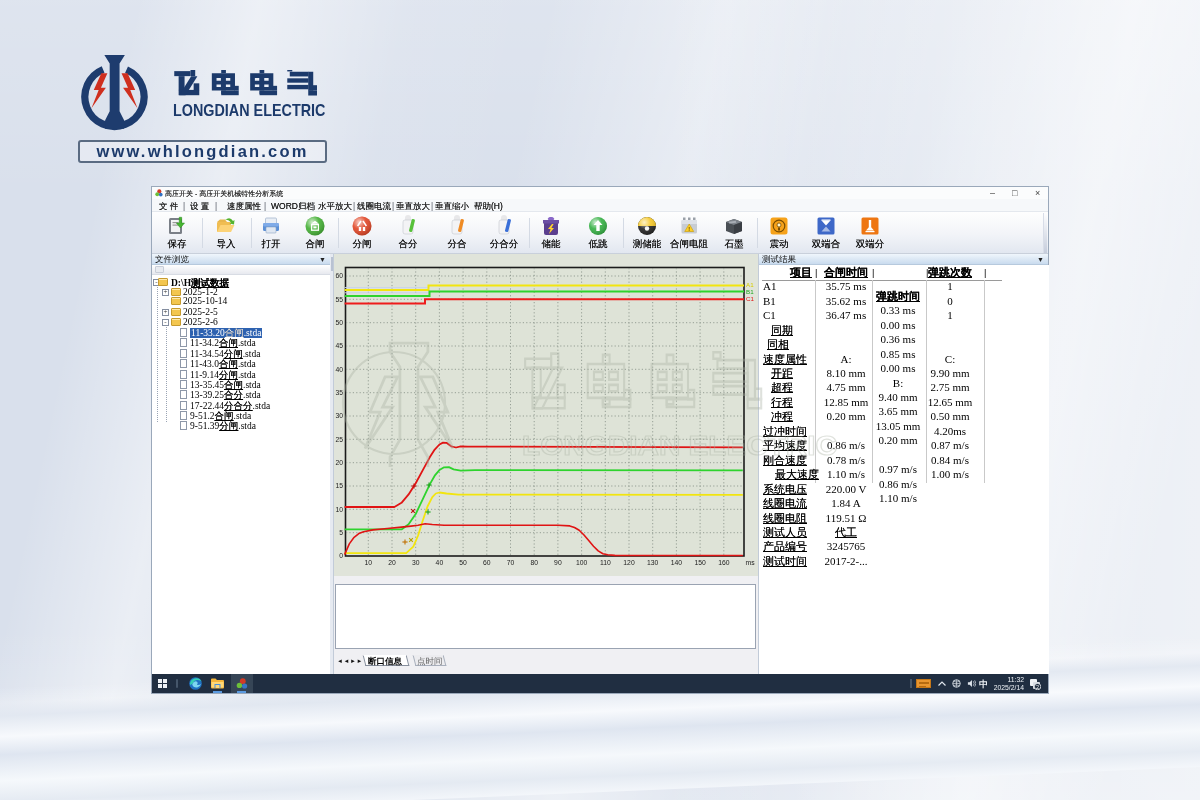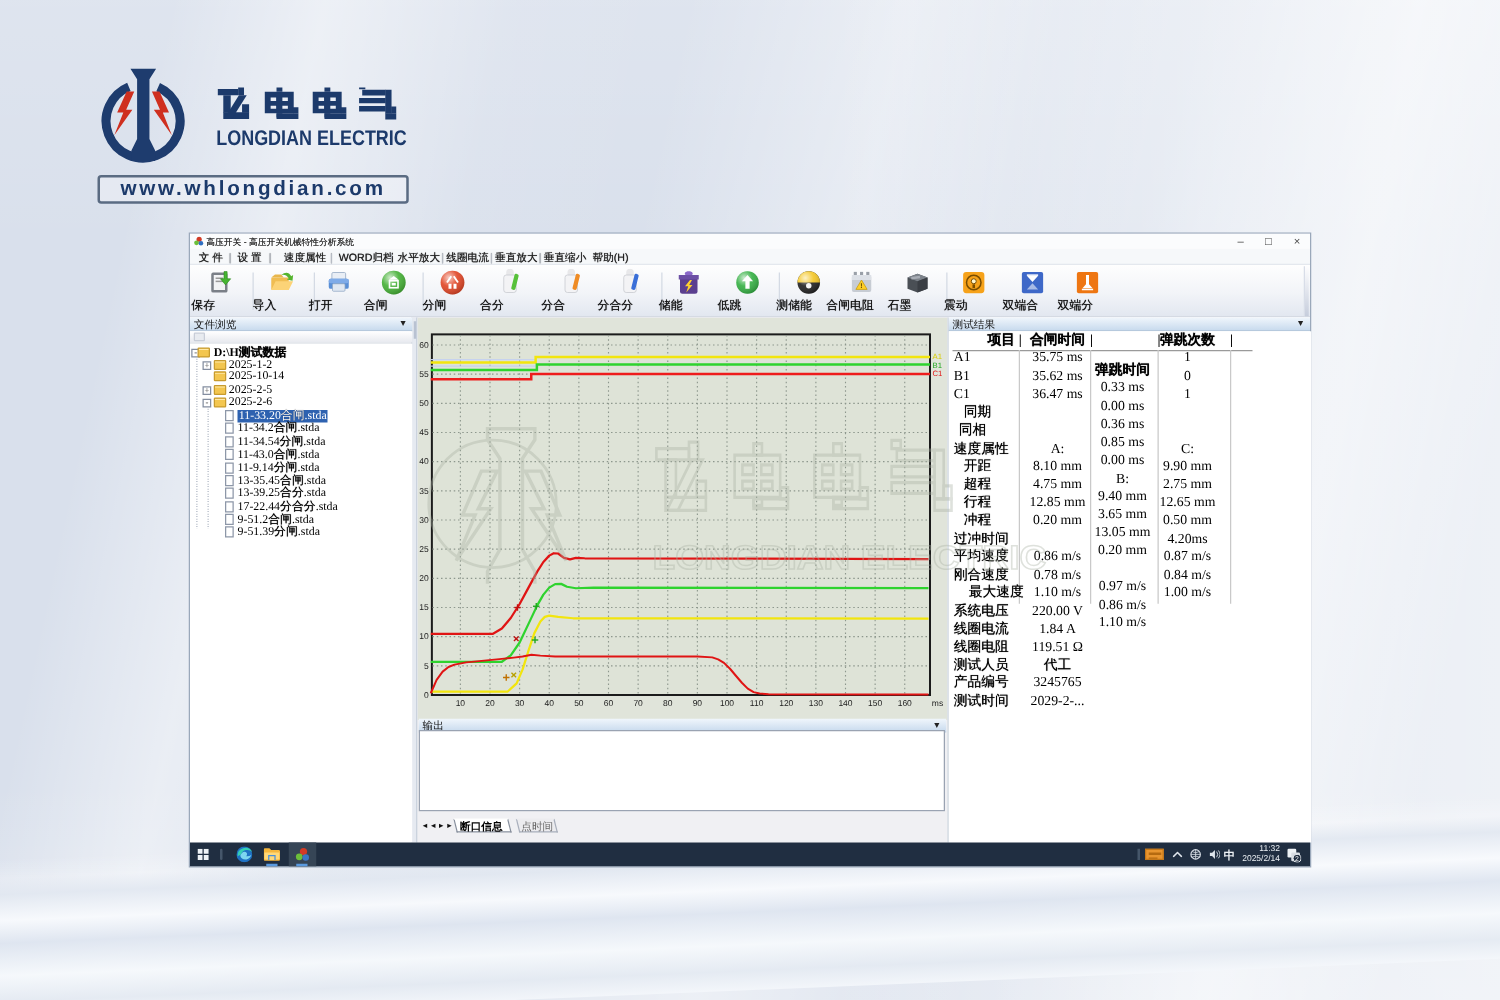--- a/index.html
+++ b/index.html
@@ -26,36 +26,36 @@
 
 #shot { left:152px; top:187px; width:896px; height:506px; background:#fff; outline:1px solid #9aa8ba; font-family:"Liberation Sans",sans-serif; }
 #titlebar { left:0; top:0; width:896px; height:12px; background:#fbfcfd; }
 #title-ico { left:3px; top:2px; width:8px; height:8px; }
 #title-txt { left:13px; top:2px; font-size:7px; color:#333; text-shadow:0 0 .5px rgba(0,0,0,.8); }
 .winbtn { top:2px; font-size:9px; color:#444; line-height:8px; }
 #menubar { left:0; top:12px; width:896px; height:13px; background:#f6f8fa; border-bottom:1px solid #e4e8ee; font-size:8.5px; color:#222; text-shadow:0 0 .6px rgba(0,0,0,.8); }
 #menubar span.mi { position:absolute; top:2px; }
 #menubar span.sep { position:absolute; top:2px; color:#c6ccd6; }
 #toolbar { left:0; top:25px; width:896px; height:42px; background:linear-gradient(#fefefe 0%, #f2f4f8 55%, #e2e7f0 100%); border-bottom:1px solid #c9d0db; }
-.tbtn { position:absolute; top:1px; height:40px; }
+.tbtn { position:absolute; top:1px; height:40px; text-align:center; }
 .tbtn .lbl { position:absolute; bottom:2px; width:100%; font-size:9.5px; color:#111; white-space:nowrap; text-shadow:0 0 .6px rgba(0,0,0,.85); }
 .tbtn .ico { position:absolute; top:2px; left:50%; transform:translateX(-50%); width:22px; height:22px; }
 .tsep { position:absolute; top:6px; width:1px; height:30px; background:#d4dae4; }
 #body { left:0; top:67px; width:896px; height:420px; background:#f0f0f3; }
 
 #lp { left:0; top:0; width:178px; height:420px; background:#fff; border-right:1px solid #c2cbd8; }
 .phead { position:absolute; height:11px; background:linear-gradient(#f0f6fc,#c9dbee); border-bottom:1px solid #b6c9dd; font-size:8.5px; color:#111; line-height:11px; padding-left:3px; }
 .phead .dn { position:absolute; right:4px; top:0px; font-size:7px; color:#222; }
 #lp-strip { left:0; top:11px; width:178px; height:10px; background:linear-gradient(#ffffff,#e7e9ef); border-bottom:1px solid #d8dce4; }
 #lp-strip .fico { position:absolute; left:3px; top:1px; width:9px; height:7px; background:#e8ebf0; border:1px solid #c8cdd8; border-radius:1px; }
 #tree { left:0; top:21px; width:178px; height:399px; background:#fff; font-family:"Liberation Serif",serif; font-size:9.5px; color:#000; }
 .trow { position:absolute; height:11px; line-height:11px; white-space:nowrap; }
 .trow .tt { position:relative; }
 .sel { background:#2e62b0; color:#fff; padding:0 1px; }
-.cjk { font-family:"Liberation Sans",sans-serif; text-shadow:0 0 .6px rgba(0,0,0,.85); }
+.cjk { font-family:"Liberation Sans",sans-serif; text-shadow:0 0 .6px rgba(0,0,0,.85);text-decoration:underline; }
 .ebox { position:absolute; width:7px; height:7px; border:1px solid #848ea0; background:#fff; font-size:7px; line-height:5px; text-align:center; color:#333; }
 .fold { position:absolute; width:10px; height:8px; background:#f3c64f; border:1px solid #c79b2e; border-radius:1px; box-shadow:inset 0 1px 0 #ffe9a8; }
 .doc { position:absolute; width:7px; height:9px; background:#fff; border:1px solid #8d97a8; }
 .vdots { position:absolute; width:1px; background-image:linear-gradient(#9aa4b4 1px, transparent 1px); background-size:1px 2px; }
 
 #split { left:178px; top:0; width:4px; height:420px; background:#e6eaf1; border-right:1px solid #c2cbd8; }
 
 #ctr { left:182px; top:0; width:424px; height:420px; background:#f0f0f3; }
 #outbar { left:1px; top:321px; width:422px; }
 #outbox { left:1px; top:330px; width:421px; height:65px; background:#fff; border:1px solid #9aa3b2; }
@@ -447,21 +447,20 @@
           <g transform="translate(71,288) rotate(0)" stroke="#c07000" stroke-width="1.1">
             <line x1="-2.6" y1="0" x2="2.6" y2="0"></line>
             <line x1="0" y1="-2.6" x2="0" y2="2.6"></line>
           </g>
           <g font-size="6.2" font-family="Liberation Sans,sans-serif">
             <text x="412" y="33" fill="#d8cc00">A1</text>
             <text x="412" y="40" fill="#1da51d">B1</text>
             <text x="412" y="47" fill="#e01414">C1</text>
           </g>
         </svg>
-   <div class="phead" id="outbar">输出<span class="dn">▼</span></div>
    <div id="outbox" class="abs"></div>
    <div id="tabrow" class="abs">
     <span id="navbtns">◄◄►►</span>
     <span class="tab1"></span>
           <span class="tab2"></span>
     <span class="tablbl" style="left:33px;font-weight:bold">断口信息</span>
     <span class="tablbl" style="left:82px;color:#666">点时间</span>
    </div>
   </div>
   <div id="rp" class="abs">
@@ -575,21 +574,21 @@
           <div class="rrow" style="left:0;top:260.9px;width:290px">
             <span class="rlbl" style="left:4px"><span class="cjk">测试人员</span></span>
             <span class="rc1"><span class="cjk">代工</span></span>
           </div>
           <div class="rrow" style="left:0;top:275.4px;width:290px">
             <span class="rlbl" style="left:4px"><span class="cjk">产品编号</span></span>
             <span class="rc1">3245765</span>
           </div>
           <div class="rrow" style="left:0;top:289.9px;width:290px">
             <span class="rlbl" style="left:4px"><span class="cjk">测试时间</span></span>
-            <span class="rc1">2029-2-...</span>
+            <span class="rc1">2017-2-...</span>
           </div>
    </div>
   </div>
  </div>
  <svg class="abs" style="left:182px;top:150px;opacity:.38;pointer-events:none" width="690" height="130" viewBox="0 0 690 130">
       <g fill="none" stroke="#aab2a4" stroke-width="2.2">
         <circle cx="60" cy="66" r="51"></circle>
         <g transform="translate(12.2,3.5) scale(1.255)">
           <path d="M34.9,2 H65.1 V9 L57.2,21 V79 L65.1,93 V102 H34.9 V93 L42.8,79 V21 L34.9,9 Z"></path>
           <path d="M31,29 L19,57 L27,57 L15,86 L37,53 L29,53 L41,29 Z"></path>

